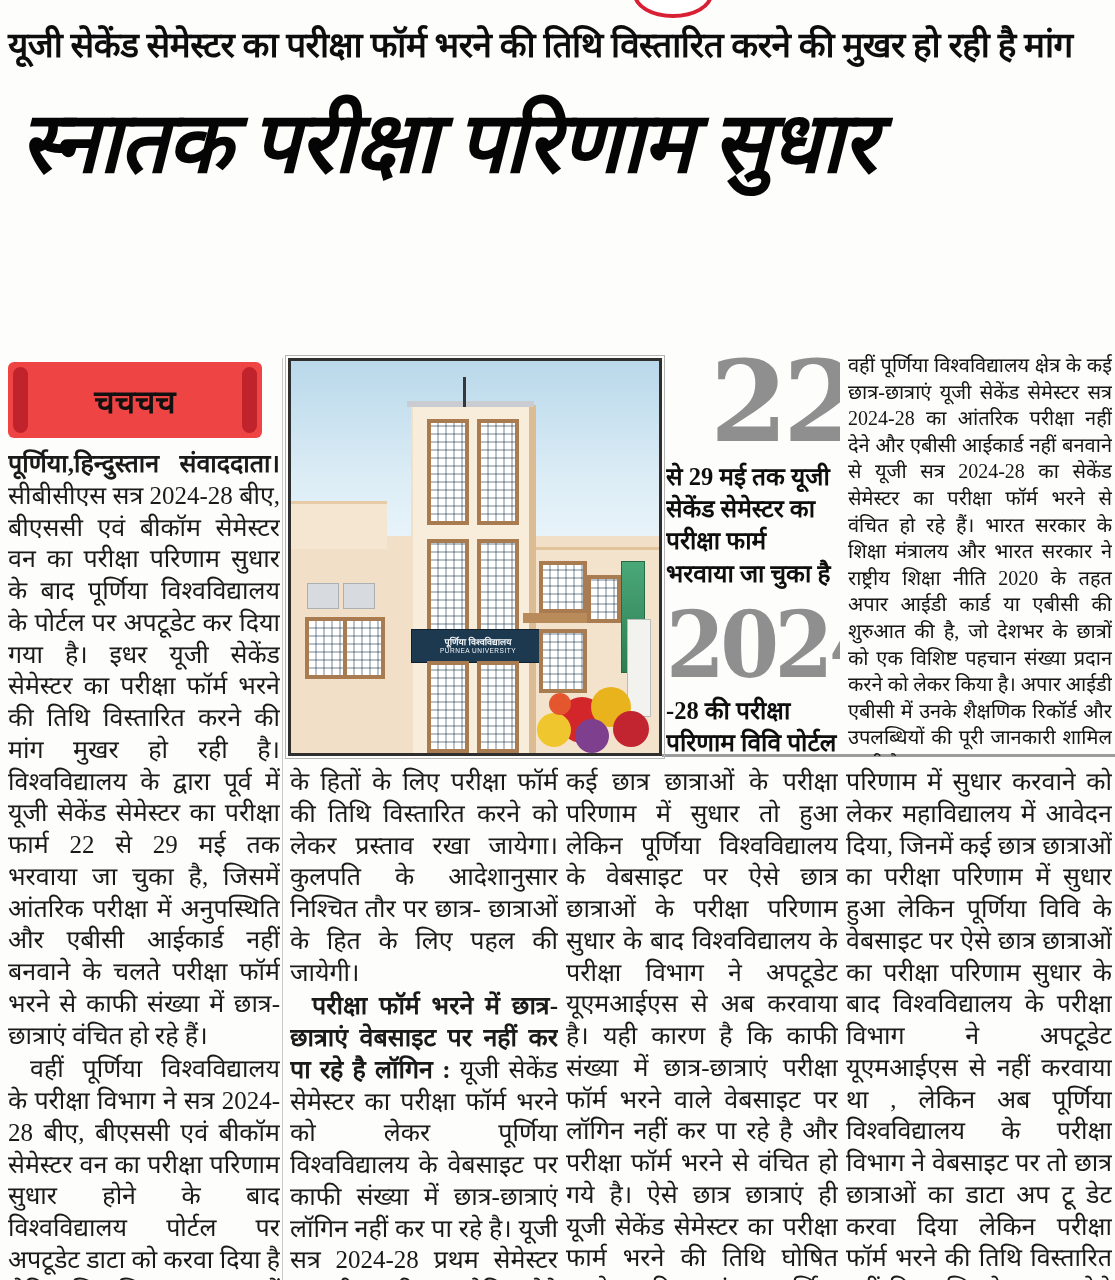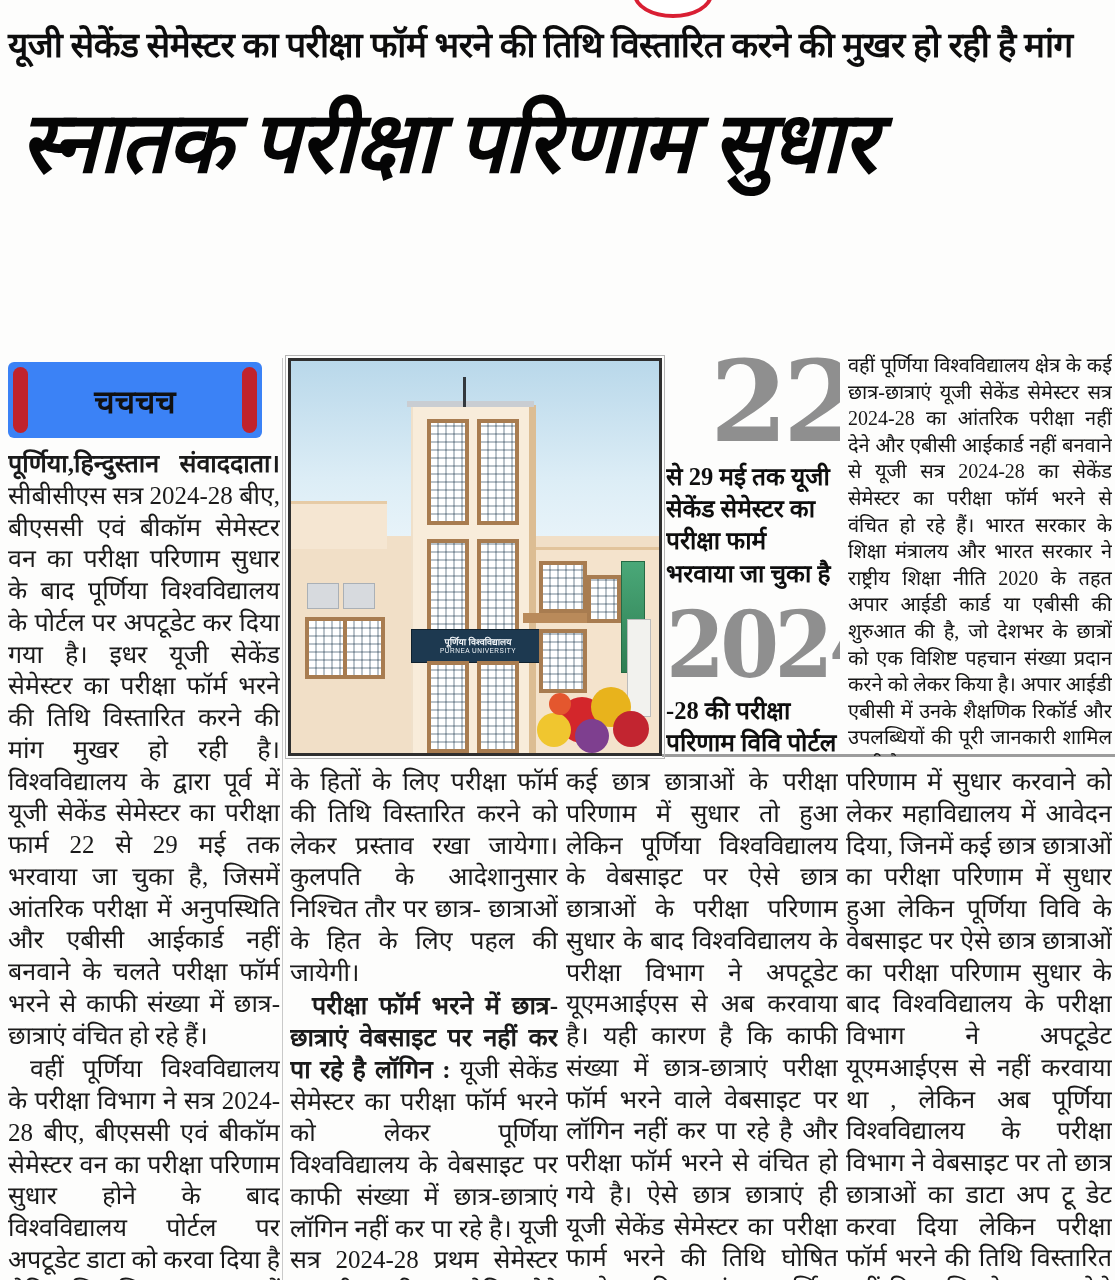--- a/index.html
+++ b/index.html
@@ -116,21 +116,21 @@
   <div class="kicker">यूजी सेकेंड सेमेस्टर का परीक्षा फॉर्म भरने की तिथि विस्तारित करने की मुखर हो रही है मांग</div>
 
   <div class="headline">
     <div>स्नातक परीक्षा परिणाम सुधार</div>
   </div>
 
   <div class="vrule" style="left:282px;top:358px;height:922px;"></div>
   <div class="hrule" style="left:662px;top:754px;width:453px;"></div>
 
   <div class="col" style="left:8px;top:358px;width:272px;height:922px;">
-    <div class="flag" style="background:#3b82f6;">
+    <div class="flag" style="background:#ef4444;">
       <span class="flag-bar left" style="background:#c0232c;"></span>
       <span class="flag-label">चचचच</span>
       <span class="flag-bar right" style="background:#c0232c;"></span>
     </div>
     <p><span class="bold">पूर्णिया,हिन्दुस्तान संवाददाता।</span> <span>सीबीसीएस सत्र 2024-28 बीए, बीएससी एवं बीकॉम सेमेस्टर वन का परीक्षा परिणाम सुधार के बाद पूर्णिया विश्वविद्यालय के पोर्टल पर अपटूडेट कर दिया गया है। इधर यूजी सेकेंड सेमेस्टर का परीक्षा फॉर्म भरने की तिथि विस्तारित करने की मांग मुखर हो रही है। विश्वविद्यालय के द्वारा पूर्व में यूजी सेकेंड सेमेस्टर का परीक्षा फार्म 22 से 29 मई तक भरवाया जा चुका है, जिसमें आंतरिक परीक्षा में अनुपस्थिति और एबीसी आईकार्ड नहीं बनवाने के चलते परीक्षा फॉर्म भरने से काफी संख्या में छात्र-छात्राएं वंचित हो रहे हैं।</span></p>
     <p class="indent">वहीं पूर्णिया विश्वविद्यालय के परीक्षा विभाग ने सत्र 2024-28 बीए, बीएससी एवं बीकॉम सेमेस्टर वन का परीक्षा परिणाम सुधार होने के बाद विश्वविद्यालय पोर्टल पर अपटूडेट डाटा को करवा दिया है लेकिन जिन जिन छात्र-छात्राओं का डाटा पहले अपटूडेट नहीं हुआ था , जिनका बाद में डाटा को अपटूडेट करवाया गया है, उन छात्रों को भी परीक्षा फॉर्म भरने का मौका विश्वविद्यालय ने नहीं दिया है जिसके कारण छात्र-छात्राएं परेशान हैं। इधर, पूर्णिया विश्वविद्यालय के परीक्षा नियंत्रक प्रोफेसर अरविंद कुमार वर्मा ने बताया कि सोमवार को कुलपति प्रो विवेकानंद सिंह के समक्ष छात्र छात्राओं</p>
   </div>
 
   <div class="photo">
     <div class="ph bldg-main"></div>

